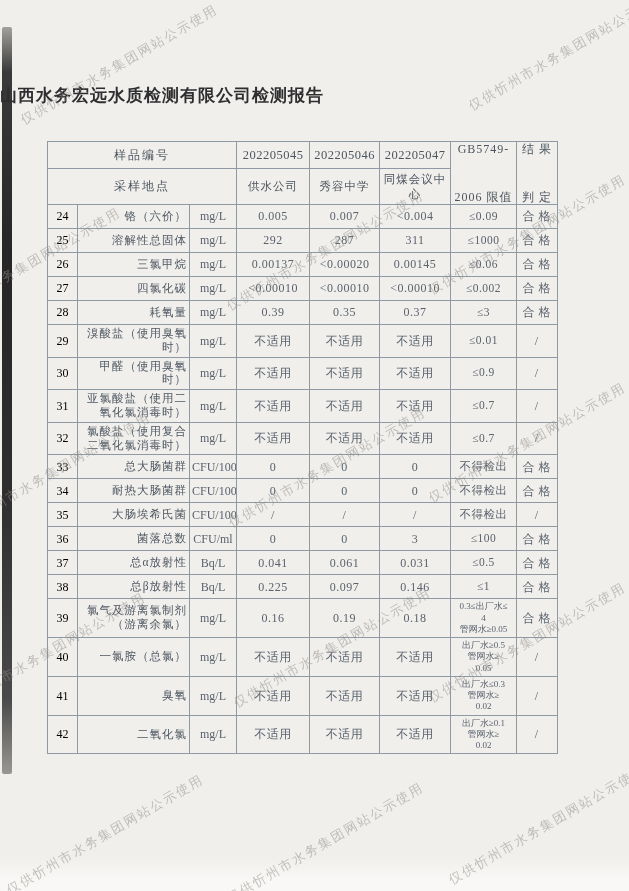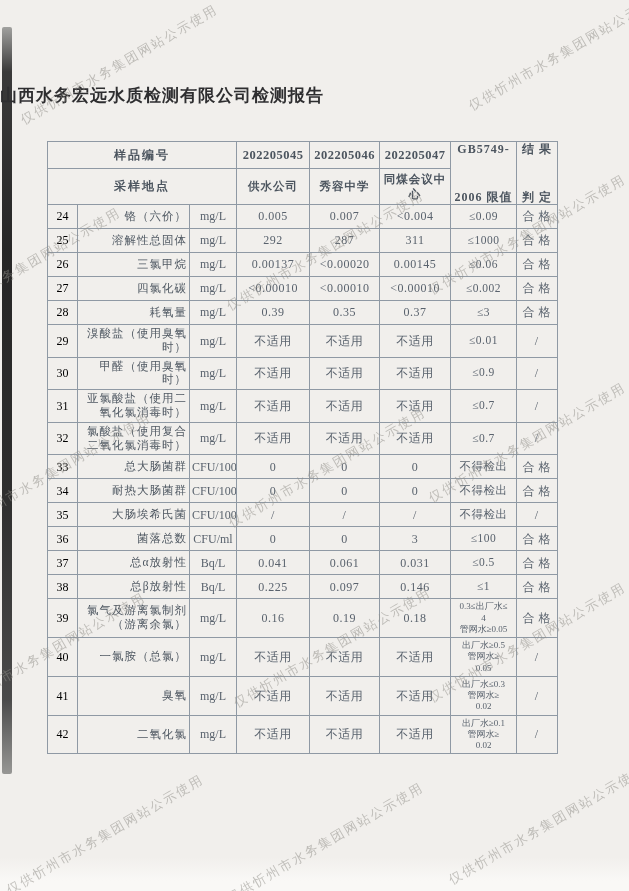--- a/index.html
+++ b/index.html
@@ -33,21 +33,21 @@
   }
   .table-wrap { position:absolute; left:47px; top:141px; z-index:1; }
   table { border-collapse:collapse; table-layout:fixed; width:510px; }
   td {
     border:1px solid #8f99a4;
     text-align:center; vertical-align:middle;
     color:#59626d; font-size:12px; line-height:1.2;
     padding:2px 2px; height:24px;
     overflow:hidden;
   }
-  thead td { color:#4c555f; letter-spacing:2px;font-weight:bold; }
+  thead td { color:#4c555f; letter-spacing:2px; }
   thead tr.r1 td { height:26px; }
   thead tr.r2 td { height:34px; }
   td.c-id { letter-spacing:0.5px; font-size:12.5px; }
   td.c-loc { font-size:11.5px; letter-spacing:1px; line-height:1.25; }
   td.c-merged2 { padding:0; }
   .stack2 { display:flex; flex-direction:column; justify-content:space-between; height:62px; }
   .stack2 div { letter-spacing:1px; font-size:12px; color:#4c555f; }
   td.c-no { font-size:12px; color:#000000; }
   td.c-name { text-align:right; padding-left:6px; font-size:11.5px; letter-spacing:1px; color:#4f5862; }
   td.c-unit { font-size:12px; letter-spacing:0; }

